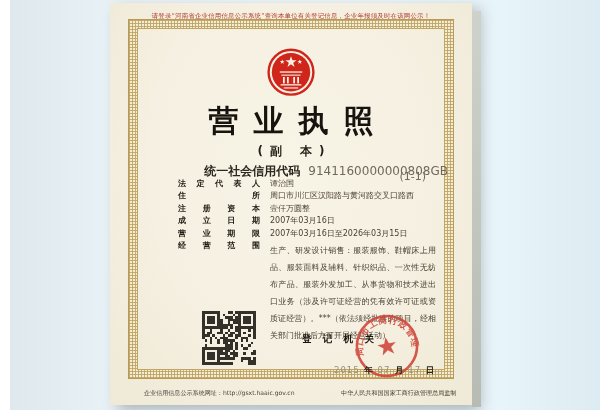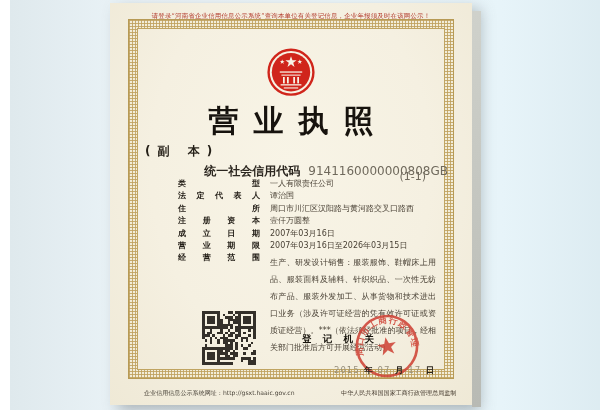--- a/index.html
+++ b/index.html
@@ -17,21 +17,21 @@
     border:1px solid #b79a55;
     background:
       repeating-linear-gradient(0deg, rgba(191,160,92,.85) 0 1.4px, rgba(244,239,220,0) 1.4px 3px),
       repeating-linear-gradient(90deg, rgba(191,160,92,.85) 0 1.4px, #f2edd9 1.4px 3px);}
   .frame-inner{position:absolute;left:8px;right:8px;top:8px;bottom:8px;
     border:1px solid #c0a461;
     background:radial-gradient(ellipse at 50% 40%,#f8f4e6 0%,#f5f0e1 65%,#f1ebd9 100%);}
   .emblem{position:absolute;left:50%;top:18px;transform:translateX(-50%);}
   .title{position:absolute;left:0;right:0;top:72px;text-align:center;
     font-size:30px;font-weight:bold;color:#17130e;letter-spacing:15px;padding-left:15px;}
-  .subtitle{position:absolute;left:0;right:0;top:114px;
+  .subtitle{position:absolute;left:0;right:0;top:114px;text-align:center;
     font-size:12px;font-weight:bold;color:#241f17;letter-spacing:7px;padding-left:7px;}
   .code-row{position:absolute;right:-4px;top:131px;text-align:right;white-space:nowrap;}
   .code-label{font-size:12px;font-weight:bold;color:#2c2username7-22;color:#2c2720;}
   .code-value{font-size:12px;color:#6f695c;margin-left:3px;}
   .page-no{position:absolute;right:18px;top:141px;font-size:11px;color:#6f695c;}
   .fields{position:absolute;left:40px;top:151px;right:8px;}
   .frow{display:flex;margin-bottom:3.6px;}
   .flabel{width:82px;flex:0 0 82px;font-size:8px;font-weight:bold;color:#211c15;
     text-align:justify;text-align-last:justify;line-height:8.8px;}
   .fvalue{margin-left:10px;font-size:8px;color:#473f33;line-height:8.8px;max-width:182px;}
@@ -77,24 +77,20 @@
         <div class="title">营业执照</div>
         <div class="subtitle">(副  本)</div>
 
         <div class="code-row">
           <span class="code-label">统一社会信用代码</span>
           <span class="code-value">9141160000000808GB</span>
         </div>
         <div class="page-no">(1-1)</div>
 
         <div class="fields">
-          <div class="frow">
-            <div class="flabel">类型</div>
-            <div class="fvalue">一人有限责任公司</div>
-          </div>
           <div class="frow">
             <div class="flabel">法定代表人</div>
             <div class="fvalue">谭治国</div>
           </div>
           <div class="frow">
             <div class="flabel">住所</div>
             <div class="fvalue">周口市川汇区汉阳路与黄河路交叉口路西</div>
           </div>
           <div class="frow">
             <div class="flabel">注册资本</div>

